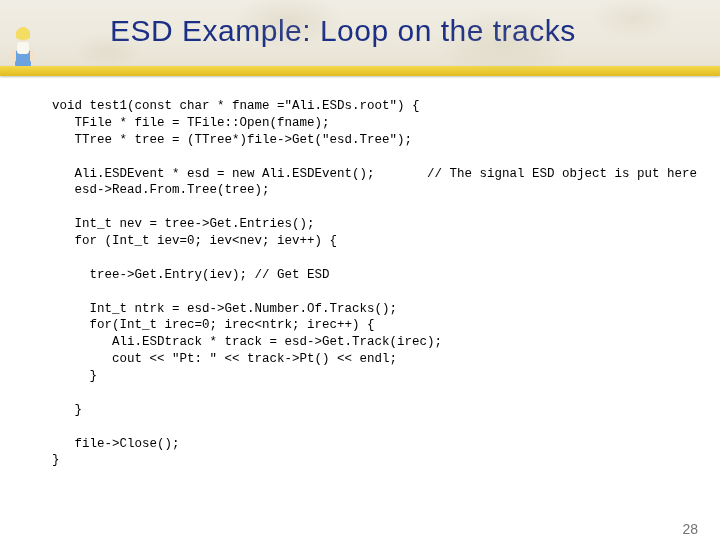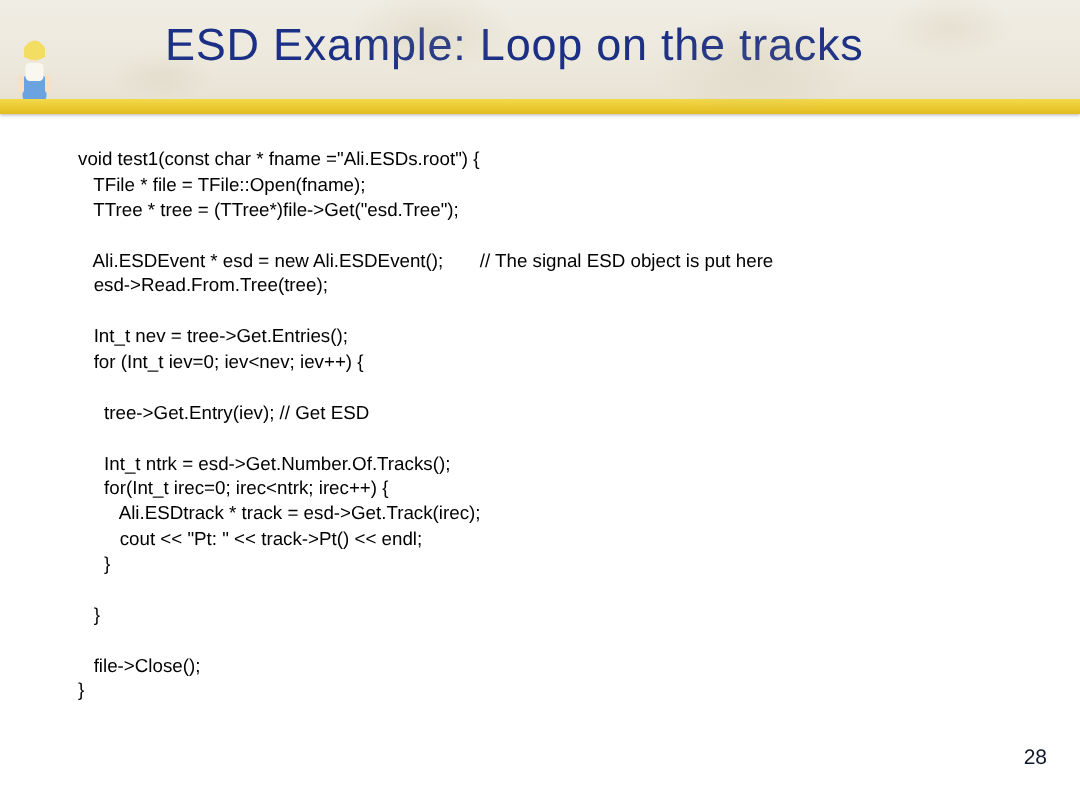--- a/index.html
+++ b/index.html
@@ -53,32 +53,32 @@
     font-family: "Trebuchet MS", "Lucida Sans", sans-serif;
     font-size: 30px;
     color: #1b2f85;
     letter-spacing: 0.5px;
     white-space: nowrap;
   }
   .code {
     position: absolute;
     left: 52px;
     top: 98px;
-    font-family: Liberation Sans, sans-serif;
+    font-family: Liberation Mono, monospace;
     font-size: 12.5px;
     line-height: 1.35;
     color: #000;
     white-space: pre;
   }
   .page-number {
     position: absolute;
     right: 22px;
-    bottom: 28px;
+    bottom: 3px;
     font-size: 14px;
-    color: #0f172a;
+    color: #737373;
   }
 </style>
 </head>
 <body>
 
 <div class="header">
   <svg class="alice" viewBox="0 0 46 56">
 
     <ellipse cx="17" cy="50" rx="11" ry="5" fill="#6aa3e0"></ellipse>
     <rect x="9" y="30" width="16" height="18" rx="4" fill="#6aa3e0"></rect>

